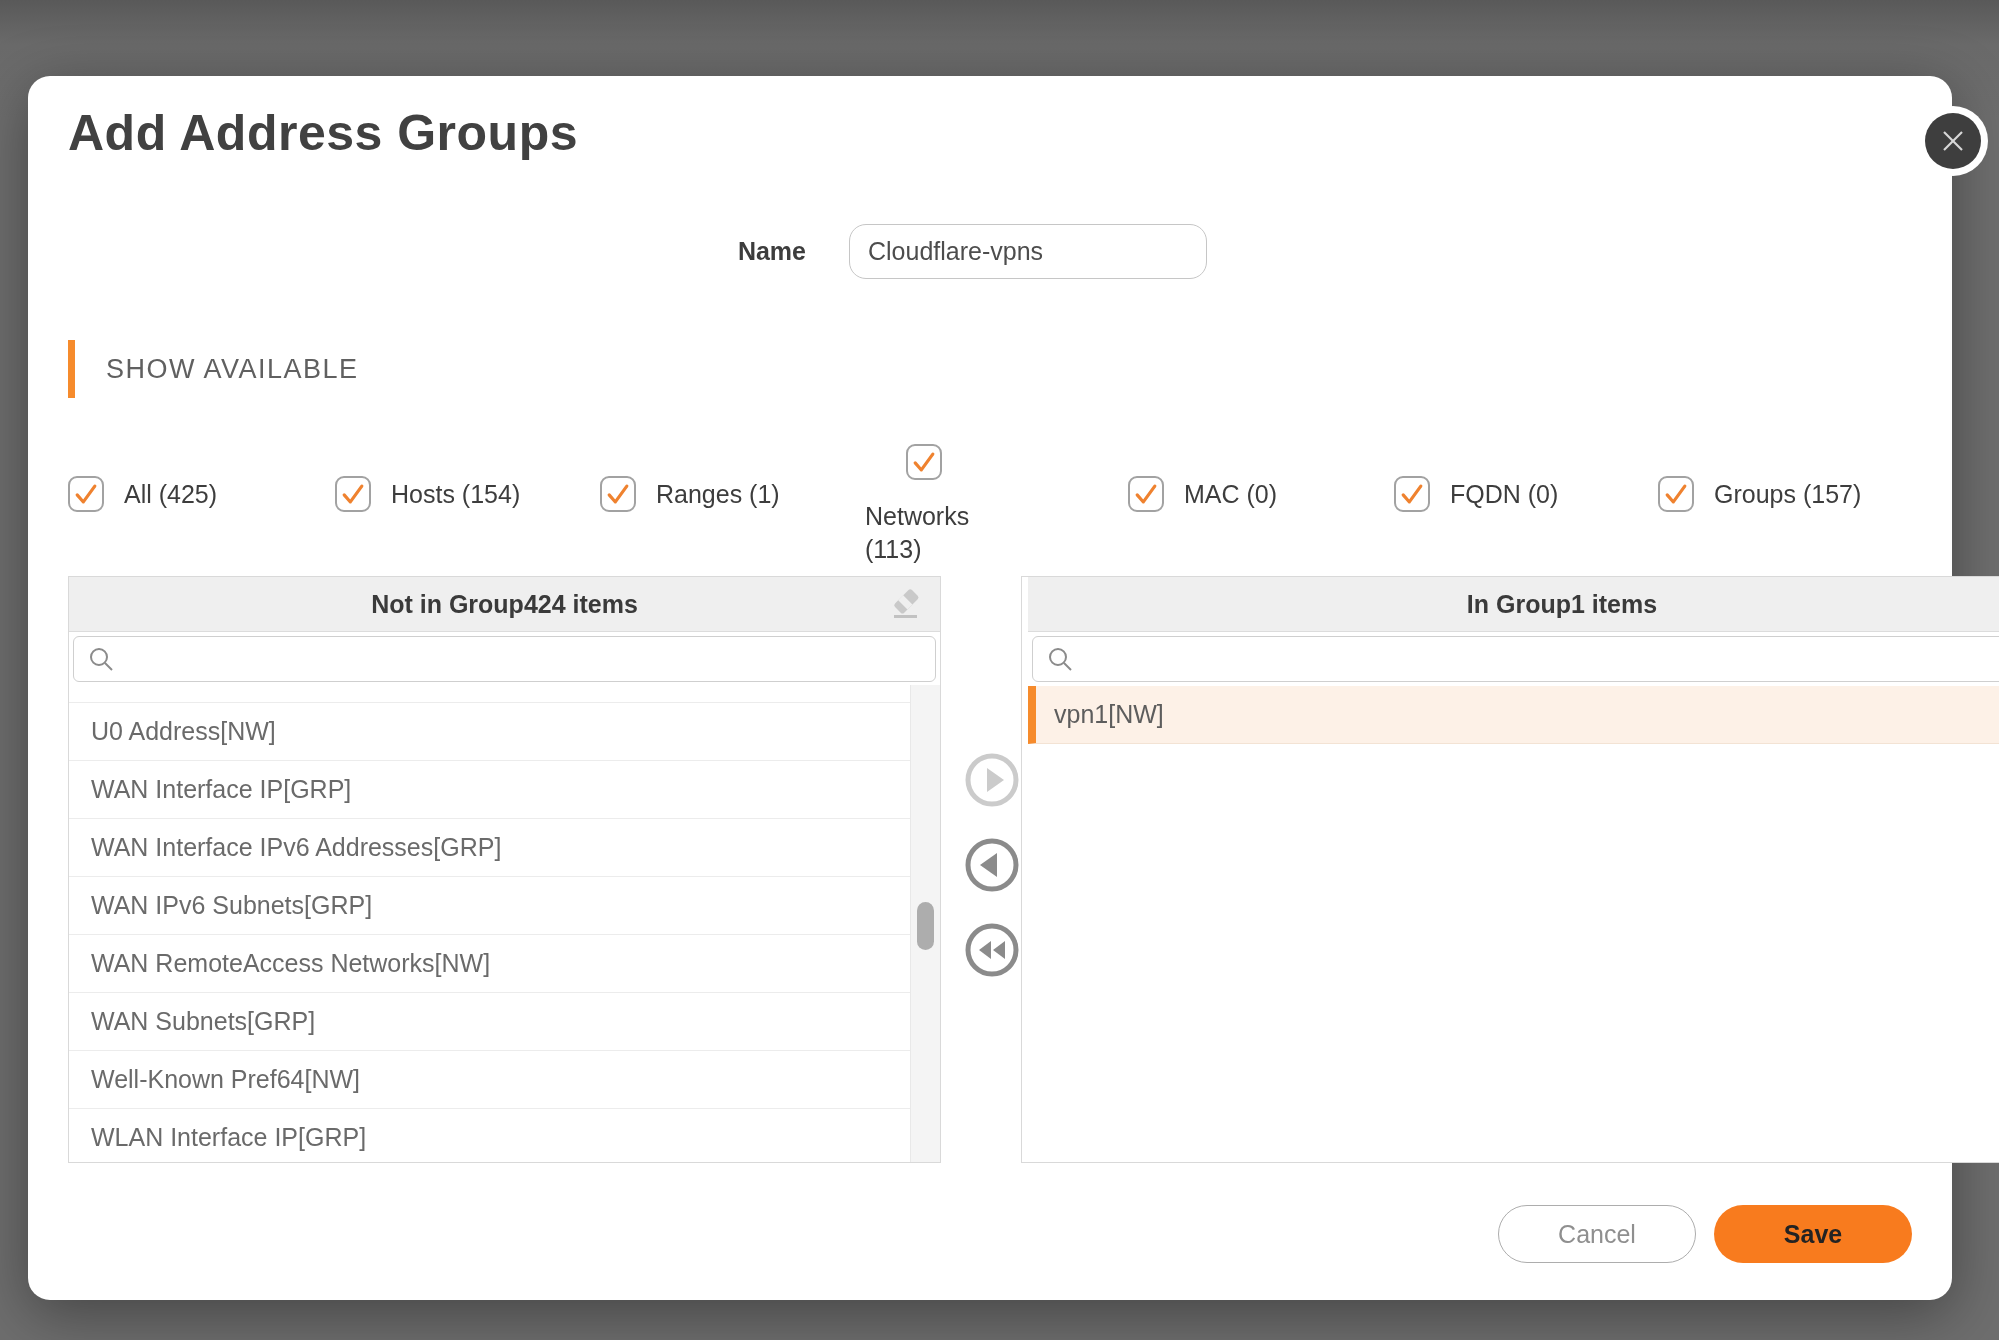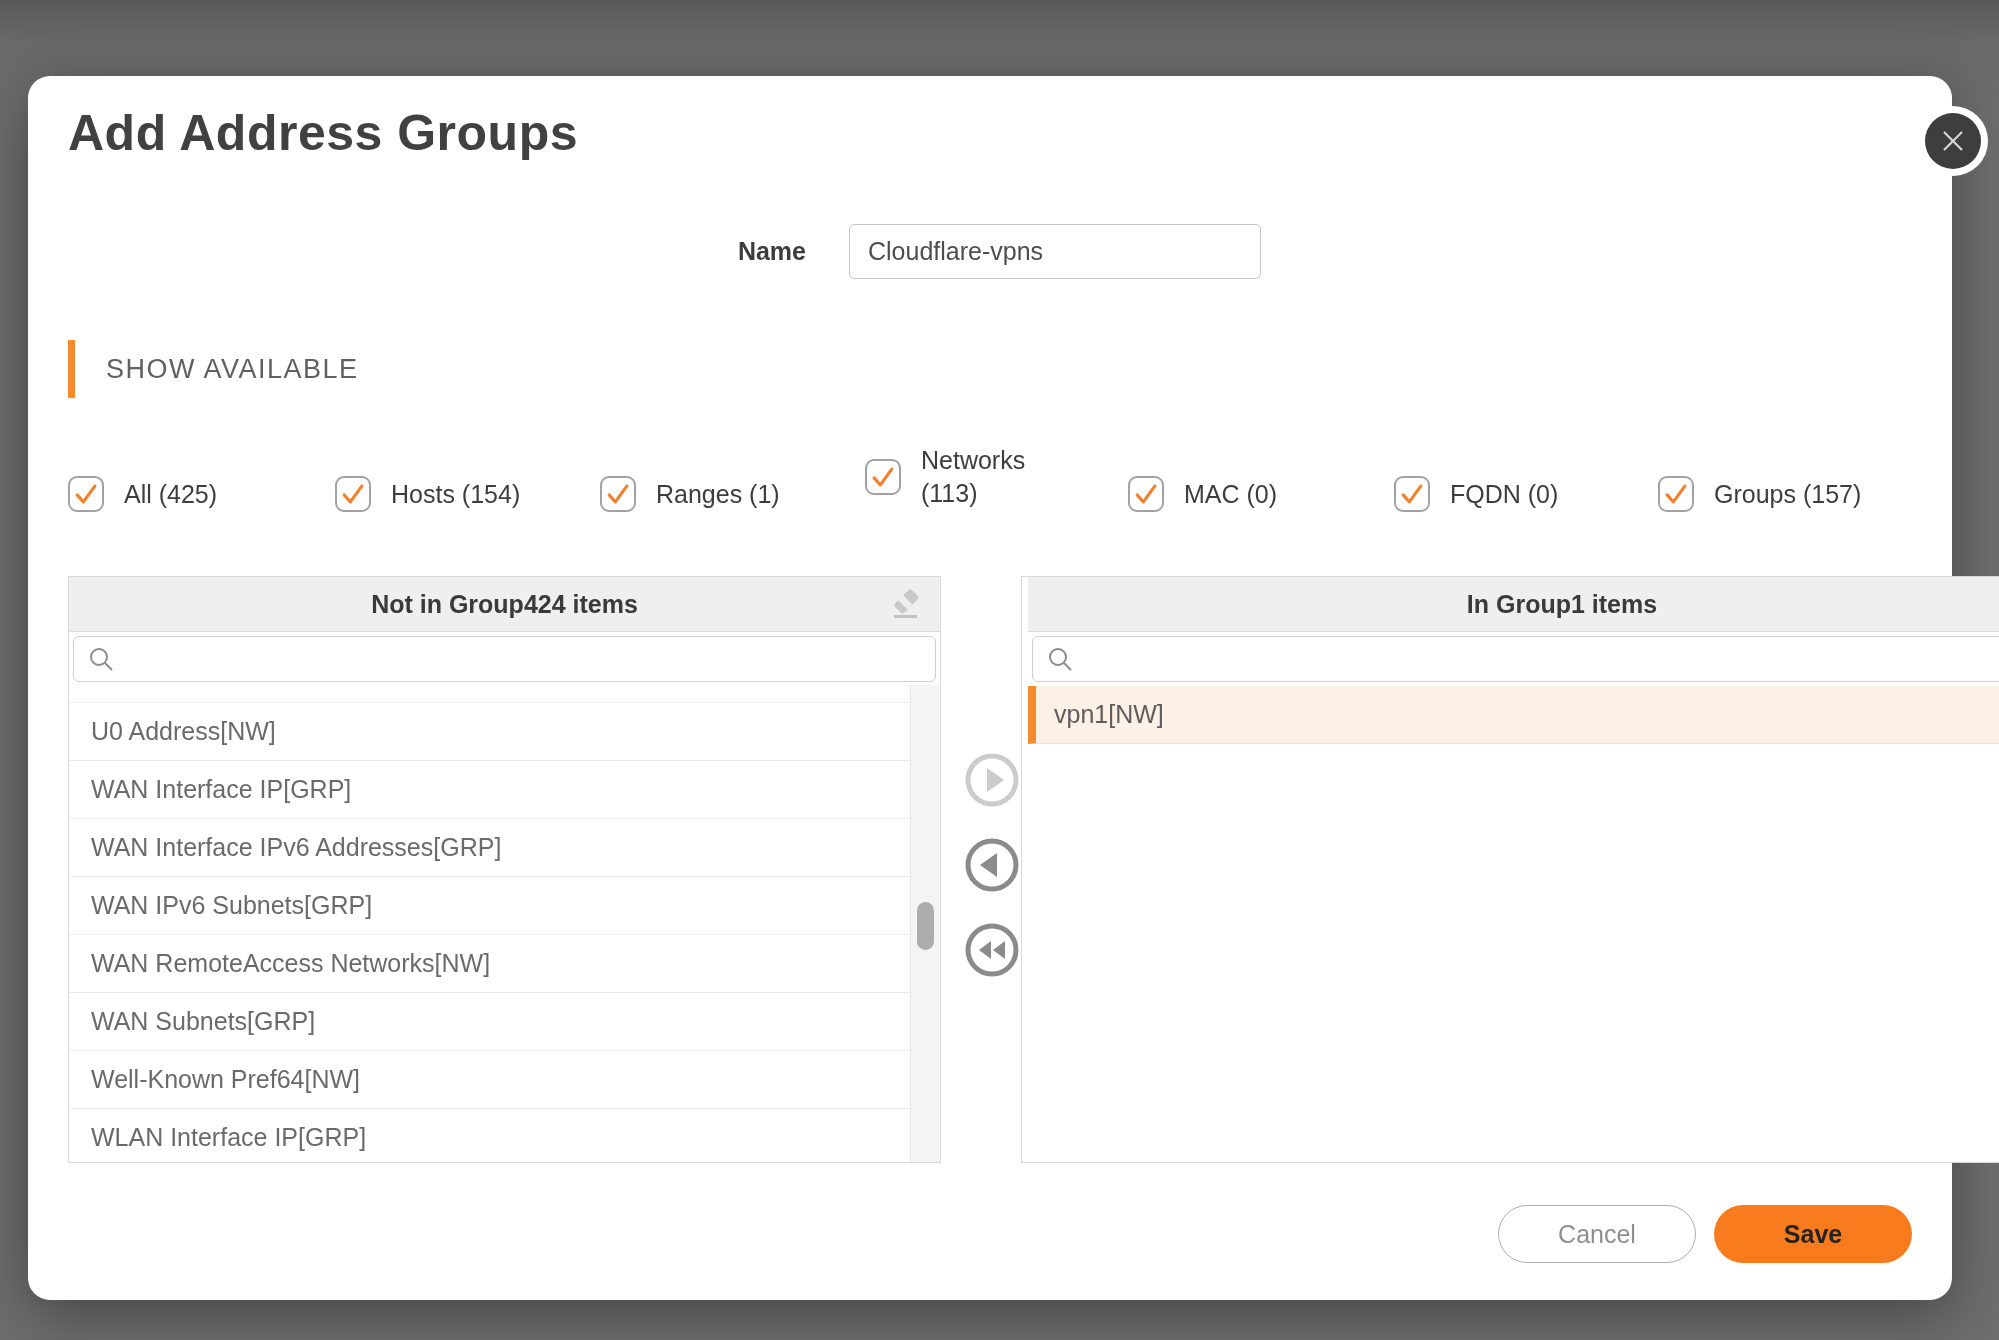--- a/index.html
+++ b/index.html
@@ -24,36 +24,36 @@
   }
   .dialog-title{
     position:absolute;left:40px;top:28px;font-size:50px;font-weight:600;
     color:#414141;letter-spacing:.5px;
   }
   .name-label{
     position:absolute;left:600px;top:148px;width:178px;height:55px;line-height:55px;
     text-align:right;font-size:25px;font-weight:bold;color:#3d3d3d;
   }
   .name-input{
-    position:absolute;left:821px;top:148px;width:412px;height:55px;box-sizing:border-box;
-    border:1px solid #c6c6c6;border-radius:5px;padding:0 18px;font-size:25px;color:#4d4d4d;
+    position:absolute;left:821px;top:148px;width:358px;height:55px;box-sizing:border-box;
+    border:1px solid #c6c6c6;border-radius:17px;padding:0 18px;font-size:25px;color:#4d4d4d;
     font-family:inherit;outline:none;background:#fff;
   }
   .section-bar{position:absolute;left:40px;top:264px;width:7px;height:58px;background:#f68b2c;}
   .section-heading{
     position:absolute;left:78px;top:264px;height:58px;line-height:58px;
     font-size:27px;color:#606060;letter-spacing:1.5px;
   }
   
   .filters{position:absolute;left:0;top:0;width:100%;}
   .filter{position:absolute;display:flex;align-items:center;gap:20px;cursor:pointer;}
   .filter:nth-of-type(1){left:40px;top:400px;}
   .filter:nth-of-type(2){left:307px;top:400px;}
   .filter:nth-of-type(3){left:572px;top:400px;}
-  .filter:nth-of-type(4){left:837px;top:368px;}
+  .filter:nth-of-type(4){left:837px;top:368px;flex-direction:column;}
   .filter:nth-of-type(4) .filter-label{max-width:118px;line-height:33px;}
   .filter:nth-of-type(5){left:1100px;top:400px;}
   .filter:nth-of-type(6){left:1366px;top:400px;}
   .filter:nth-of-type(7){left:1630px;top:400px;}
   .checkbox{
     width:36px;height:36px;box-sizing:border-box;border:2px solid #a2a2a2;border-radius:9px;
     background:#fff;display:flex;align-items:center;justify-content:center;flex:none;
   }
   .filter-label{font-size:25px;color:#3d3d3d;}
   

